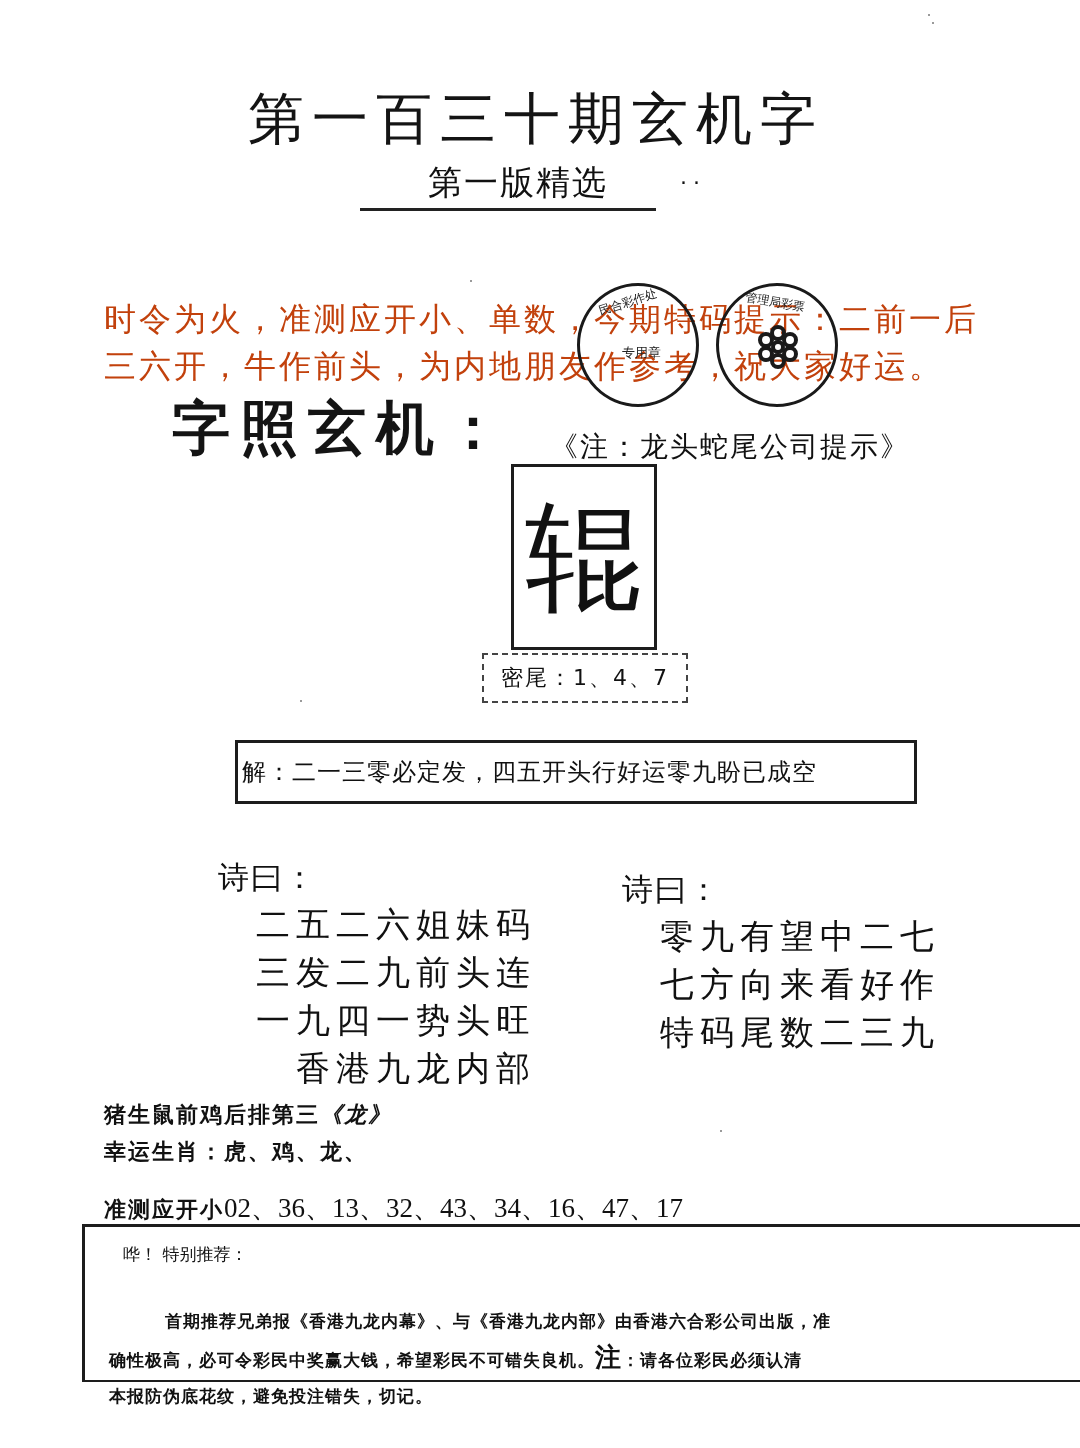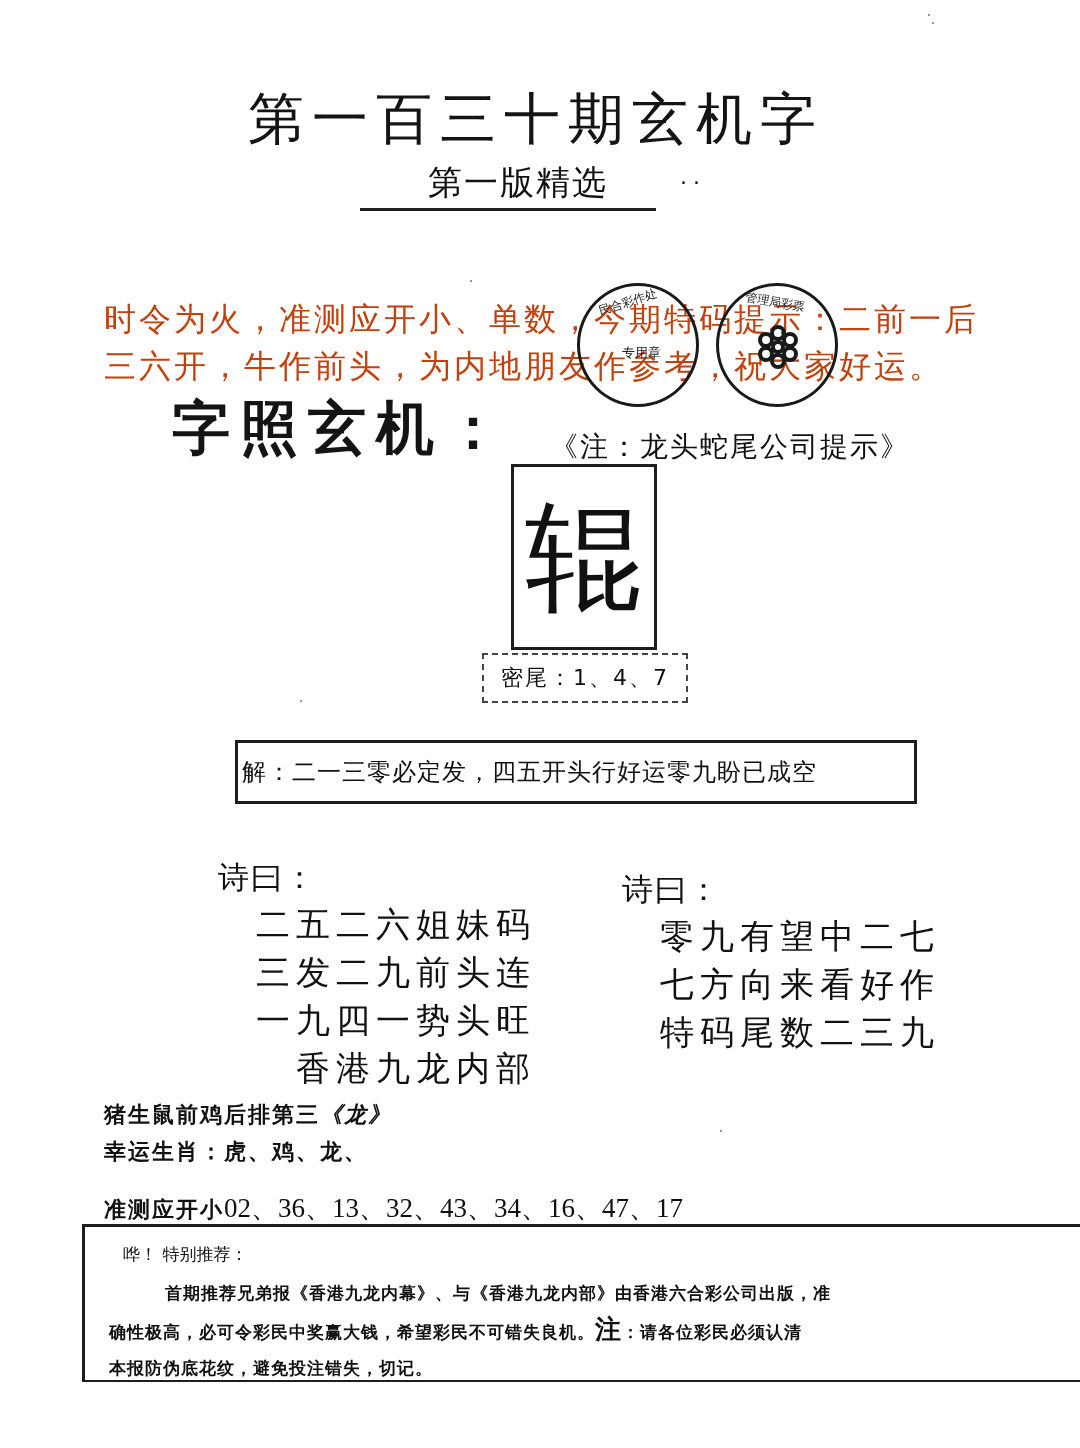--- a/index.html
+++ b/index.html
@@ -198,21 +198,21 @@
     .promo-body {
       position: absolute;
       left: 24px; top: 48px;
       width: 920px;
       font-size: 17px;
       line-height: 36px;
       font-weight: bold;
       font-family: "DejaVu Serif", serif;
       letter-spacing: 1px;
     }
-    .promo-body .indent { padding-left: 56px; }
+    .promo-body .indent { padding-left: 56px; margin-top: 28px; }
     .promo-note-mark {
       font-size: 26px;
       font-weight: bold;
     }
 
     
     .speck {
       position: absolute;
       width: 2px; height: 2px;
       background: #9a9a9a;

